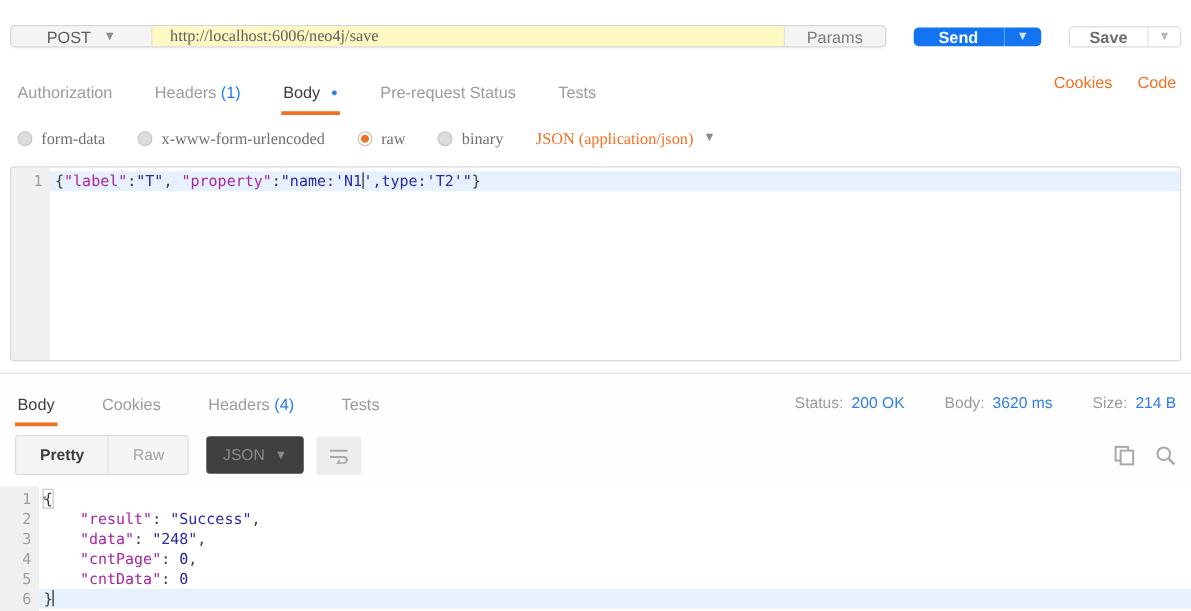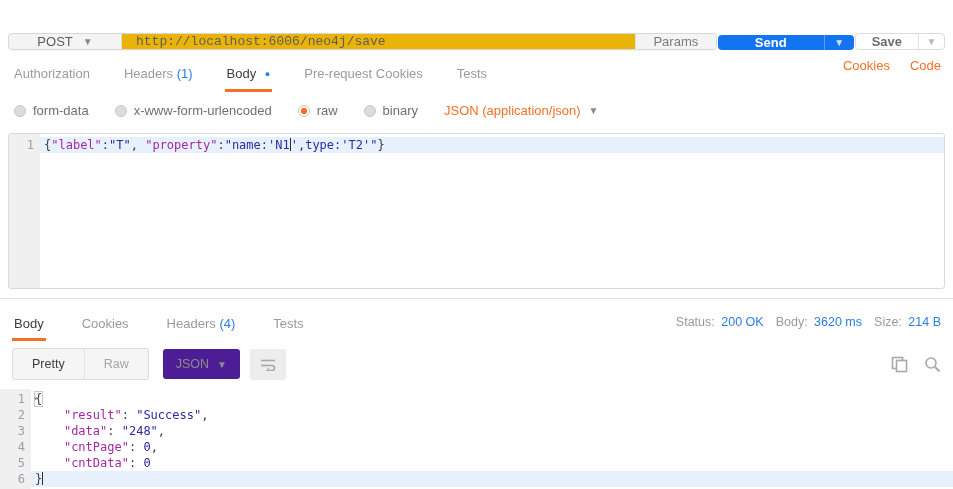--- a/index.html
+++ b/index.html
@@ -1,54 +1,54 @@
 <!DOCTYPE html>
 <html><head>
 <meta charset="utf-8">
 <style>
   * { margin:0; padding:0; box-sizing:border-box; }
   html,body { width:953px; height:489px; overflow:hidden; background:#fff;
     font-family:"Liberation Sans", sans-serif; color:#3d3d3d; }
 
   
-  .topbar { display:flex; align-items:flex-end; gap:1px; padding:8px; height:58px; }
+  .topbar { display:flex; align-items:center; gap:22px; padding:8px; height:58px; }
   .url-group { flex:1; display:flex; border:1px solid #d8d8d8; border-radius:4px;
     background:#f4f4f4; overflow:hidden; box-shadow:0 1px 1px rgba(0,0,0,.04); }
   .method { width:112px; display:flex; align-items:center; justify-content:center;
     color:#5c5c5c; font-size:13px; cursor:pointer; }
   .method .chev { margin-left:10px; }
   .chev { color:#8a8a8a; font-size:10px; }
-  .url-field { flex:1; border:none; outline:none; background:#eab308;
+  .url-field { flex:1; border:none; outline:none; background:#fef9c3;
     border-left:1px solid #e2e2e2; border-right:1px solid #e2e2e2;
-    padding:0 14px; font-size:13px; color:#5f5f5f; font-family:Liberation Mono, monospace; }
+    padding:0 14px; font-size:13px; color:#5f5f5f; font-family:Liberation Serif, serif; }
   .params-btn { width:80px; display:flex; align-items:center; justify-content:center;
     color:#7b7b7b; font-size:13px; cursor:pointer; }
   .send-group { display:flex; border-radius:4px; overflow:hidden; background:#1374f2; cursor:pointer; }
-  .send-main { padding:0 37px; display:flex; align-items:center; color:#fff;
+  .send-main { padding:0 20px; display:flex; align-items:center; color:#fff;
     font-size:13px; font-weight:bold; }
   .send-caret { width:30px; display:flex; align-items:center; justify-content:center;
     border-left:1px solid rgba(255,255,255,.3); color:#cfe1fb; font-size:10px; }
   .save-group { display:flex; border:1px solid #dcdcdc; border-radius:4px;
     overflow:hidden; background:#fff; cursor:pointer;font-weight:bold; }
   .save-main { padding:0 16px; display:flex; align-items:center; color:#6d6d6d; font-size:13px; }
   .save-caret { width:26px; display:flex; align-items:center; justify-content:center;
     border-left:1px solid #e2e2e2; color:#b9b9b9; font-size:10px; }
 
   
   .tabs-row { display:flex; padding:0 12px; height:34px; }
   .tab { font-size:13px; color:#9b9b9b; margin-right:30px; padding:8px 2px 10px;
     cursor:pointer; white-space:nowrap; }
   .tab.active { color:#3d3d3d; border-bottom:3px solid #f47023; padding-bottom:7px; }
   .tab .count { color:#2a7de9; }
   .tab .dot { color:#2a7de9; font-size:9px; vertical-align:1px; margin-left:5px; }
   .tabs-spacer { flex:1; }
   .link { color:#f47023; font-size:13px; margin-left:20px; padding-bottom:10px; cursor:pointer; }
 
   
-  .radio-row { display:flex; align-items:center; padding:0 14px; height:37px; gap:26px; }
+  .radio-row { display:flex; align-items:center; padding:0 14px; height:37px; gap:26px;font-family:Liberation Serif, serif; }
   .radio-opt { display:flex; align-items:center; gap:7px; font-size:13px; color:#6f6f6f; cursor:pointer; }
   .radio { width:12px; height:12px; border-radius:50%; background:#dcdcdc;
     border:1px solid #c6c6c6; display:inline-block; }
   .radio.sel { border:1px solid #d7c2b4; background:radial-gradient(circle,#f47023 0 40%,#fdfdfd 48%); }
   .lang-select { color:#f47023; font-size:13px; display:flex; align-items:center; gap:8px; cursor:pointer; }
 
   
   .editor { font-family:"DejaVu Sans Mono", monospace; font-size:12px; line-height:16px; }
   .req-editor { margin:4px 8px 0; border:1px solid #d9d9d9; border-radius:3px;
     height:156px; background:linear-gradient(to right,#f0f0f0 31px,#fff 31px);
@@ -67,32 +67,32 @@
   .tk-punc { color:#3b3b3b; }
   .tk-caret { display:inline-block; width:0; border-left:1px solid #2b2b2b;
     height:13px; vertical-align:-2px; }
   .tk-bracket { outline:1px solid #c9c9c9; }
 
   
   .section-gap { height:9px; }
   .response { border-top:1px solid #e0e0e0; background:#fefefe; }
   .resp-tabs { display:flex; align-items:flex-end; padding:0 12px; height:42px; }
   .resp-tabs .tab { margin-right:34px; }
-  .meta { display:flex; gap:12px; align-items:flex-end; padding-bottom:12px; }
+  .meta { display:flex; gap:32px; align-items:flex-end; padding-bottom:12px; }
   .meta .pair { font-size:12.5px; color:#9b9b9b; white-space:nowrap; }
   .meta .val { color:#2a7de9; margin-left:3px; }
 
   .resp-toolbar { display:flex; align-items:center; padding:7px 12px 9px; }
   .view-group { display:flex; border:1px solid #dcdcdc; border-radius:3px;
     overflow:hidden; background:#f5f5f5; }
   .view-seg { padding:8px 19px; font-size:12.5px; color:#a5a5a5; cursor:pointer;
     border-left:1px solid #e3e3e3; }
-  .view-seg:first-child { border-left:none; }
+  .view-seg:first-child { border-left:none;font-weight:bold; }
   .view-seg.active { color:#3d3d3d; }
-  .tool-btn { margin-left:14px; background:#4c1d95; border-radius:3px; padding:8px 13px;
+  .tool-btn { margin-left:14px; background:#404040; border-radius:3px; padding:8px 13px;
     font-size:12.5px; color:#8b8b8b; display:flex; align-items:center; gap:8px; cursor:pointer; }
   .wrap-btn { margin-left:10px; background:#ededed; border-radius:3px; width:36px; height:31px;
     display:flex; align-items:center; justify-content:center; cursor:pointer; }
   .toolbar-spacer { flex:1; }
   .icon-btn { margin-left:16px; cursor:pointer; display:flex; align-items:center; }
   svg.ic { stroke:#a9a9a9; fill:none; stroke-width:1.6; }
 </style>
 </head>
 <body>
 
@@ -122,21 +122,21 @@
 <div class="tabs-row">
   <div class="tab">Authorization</div>
   <div class="tab">
     <span>Headers</span>
     <span class="count">(1)</span>
   </div>
   <div class="tab active">
     <span>Body</span>
     <span class="dot">●</span>
   </div>
-  <div class="tab">Pre-request Cookies</div>
+  <div class="tab">Pre-request Status</div>
   <div class="tab">Tests</div>
   <div class="tabs-spacer"></div>
   <div class="link">Cookies</div>
   <div class="link">Code</div>
 </div>
 
 <div class="radio-row">
   <div class="radio-opt">
     <span class="radio"></span>
     <span>form-data</span>

